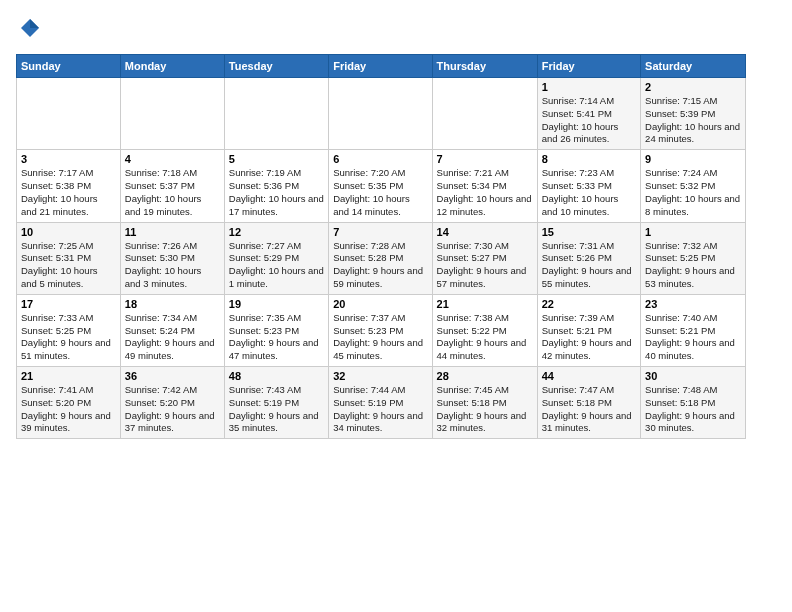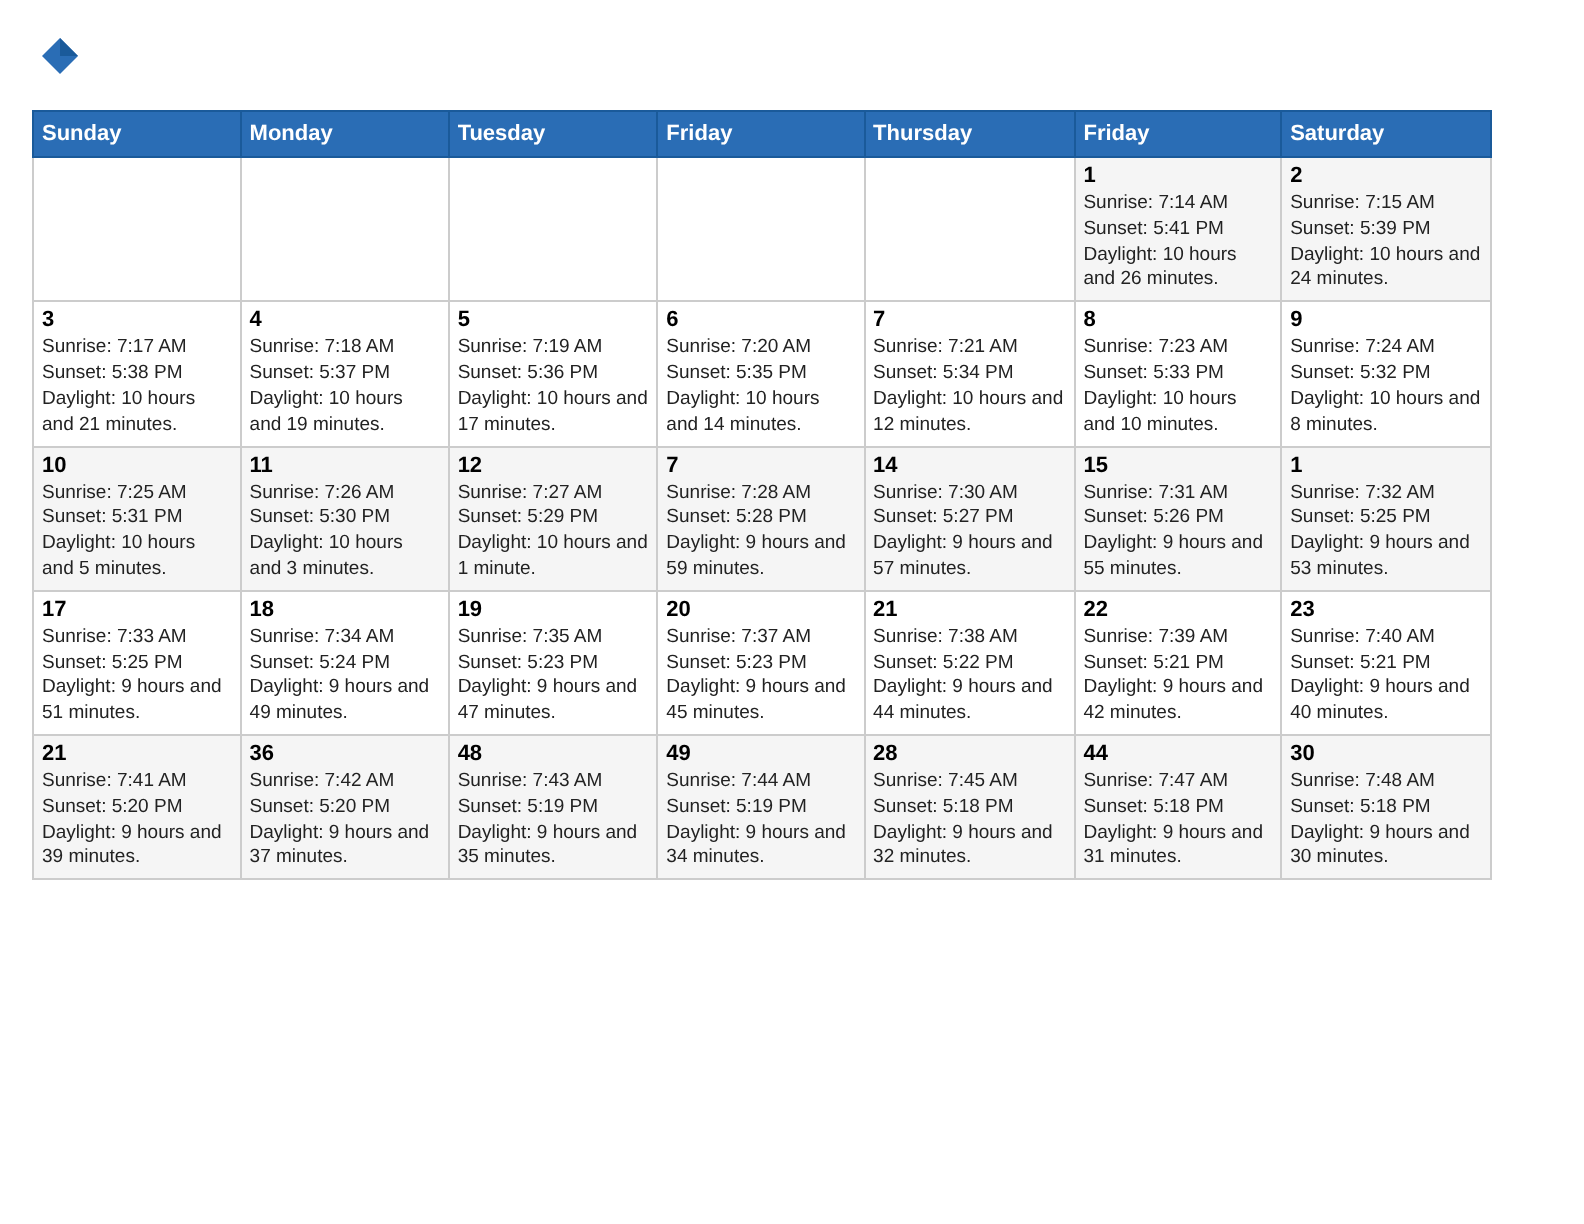--- a/index.html
+++ b/index.html
@@ -243,21 +243,21 @@
           </td>
           <td>
             <span class="day-num">36</span>
             <div class="day-info">Sunrise: 7:42 AM<br>Sunset: 5:20 PM<br>Daylight: 9 hours and 37 minutes.</div>
           </td>
           <td>
             <span class="day-num">48</span>
             <div class="day-info">Sunrise: 7:43 AM<br>Sunset: 5:19 PM<br>Daylight: 9 hours and 35 minutes.</div>
           </td>
           <td>
-            <span class="day-num">49</span>
+            <span class="day-num">32</span>
             <div class="day-info">Sunrise: 7:44 AM<br>Sunset: 5:19 PM<br>Daylight: 9 hours and 34 minutes.</div>
           </td>
           <td>
             <span class="day-num">28</span>
             <div class="day-info">Sunrise: 7:45 AM<br>Sunset: 5:18 PM<br>Daylight: 9 hours and 32 minutes.</div>
           </td>
           <td>
             <span class="day-num">44</span>
             <div class="day-info">Sunrise: 7:47 AM<br>Sunset: 5:18 PM<br>Daylight: 9 hours and 31 minutes.</div>
           </td>

